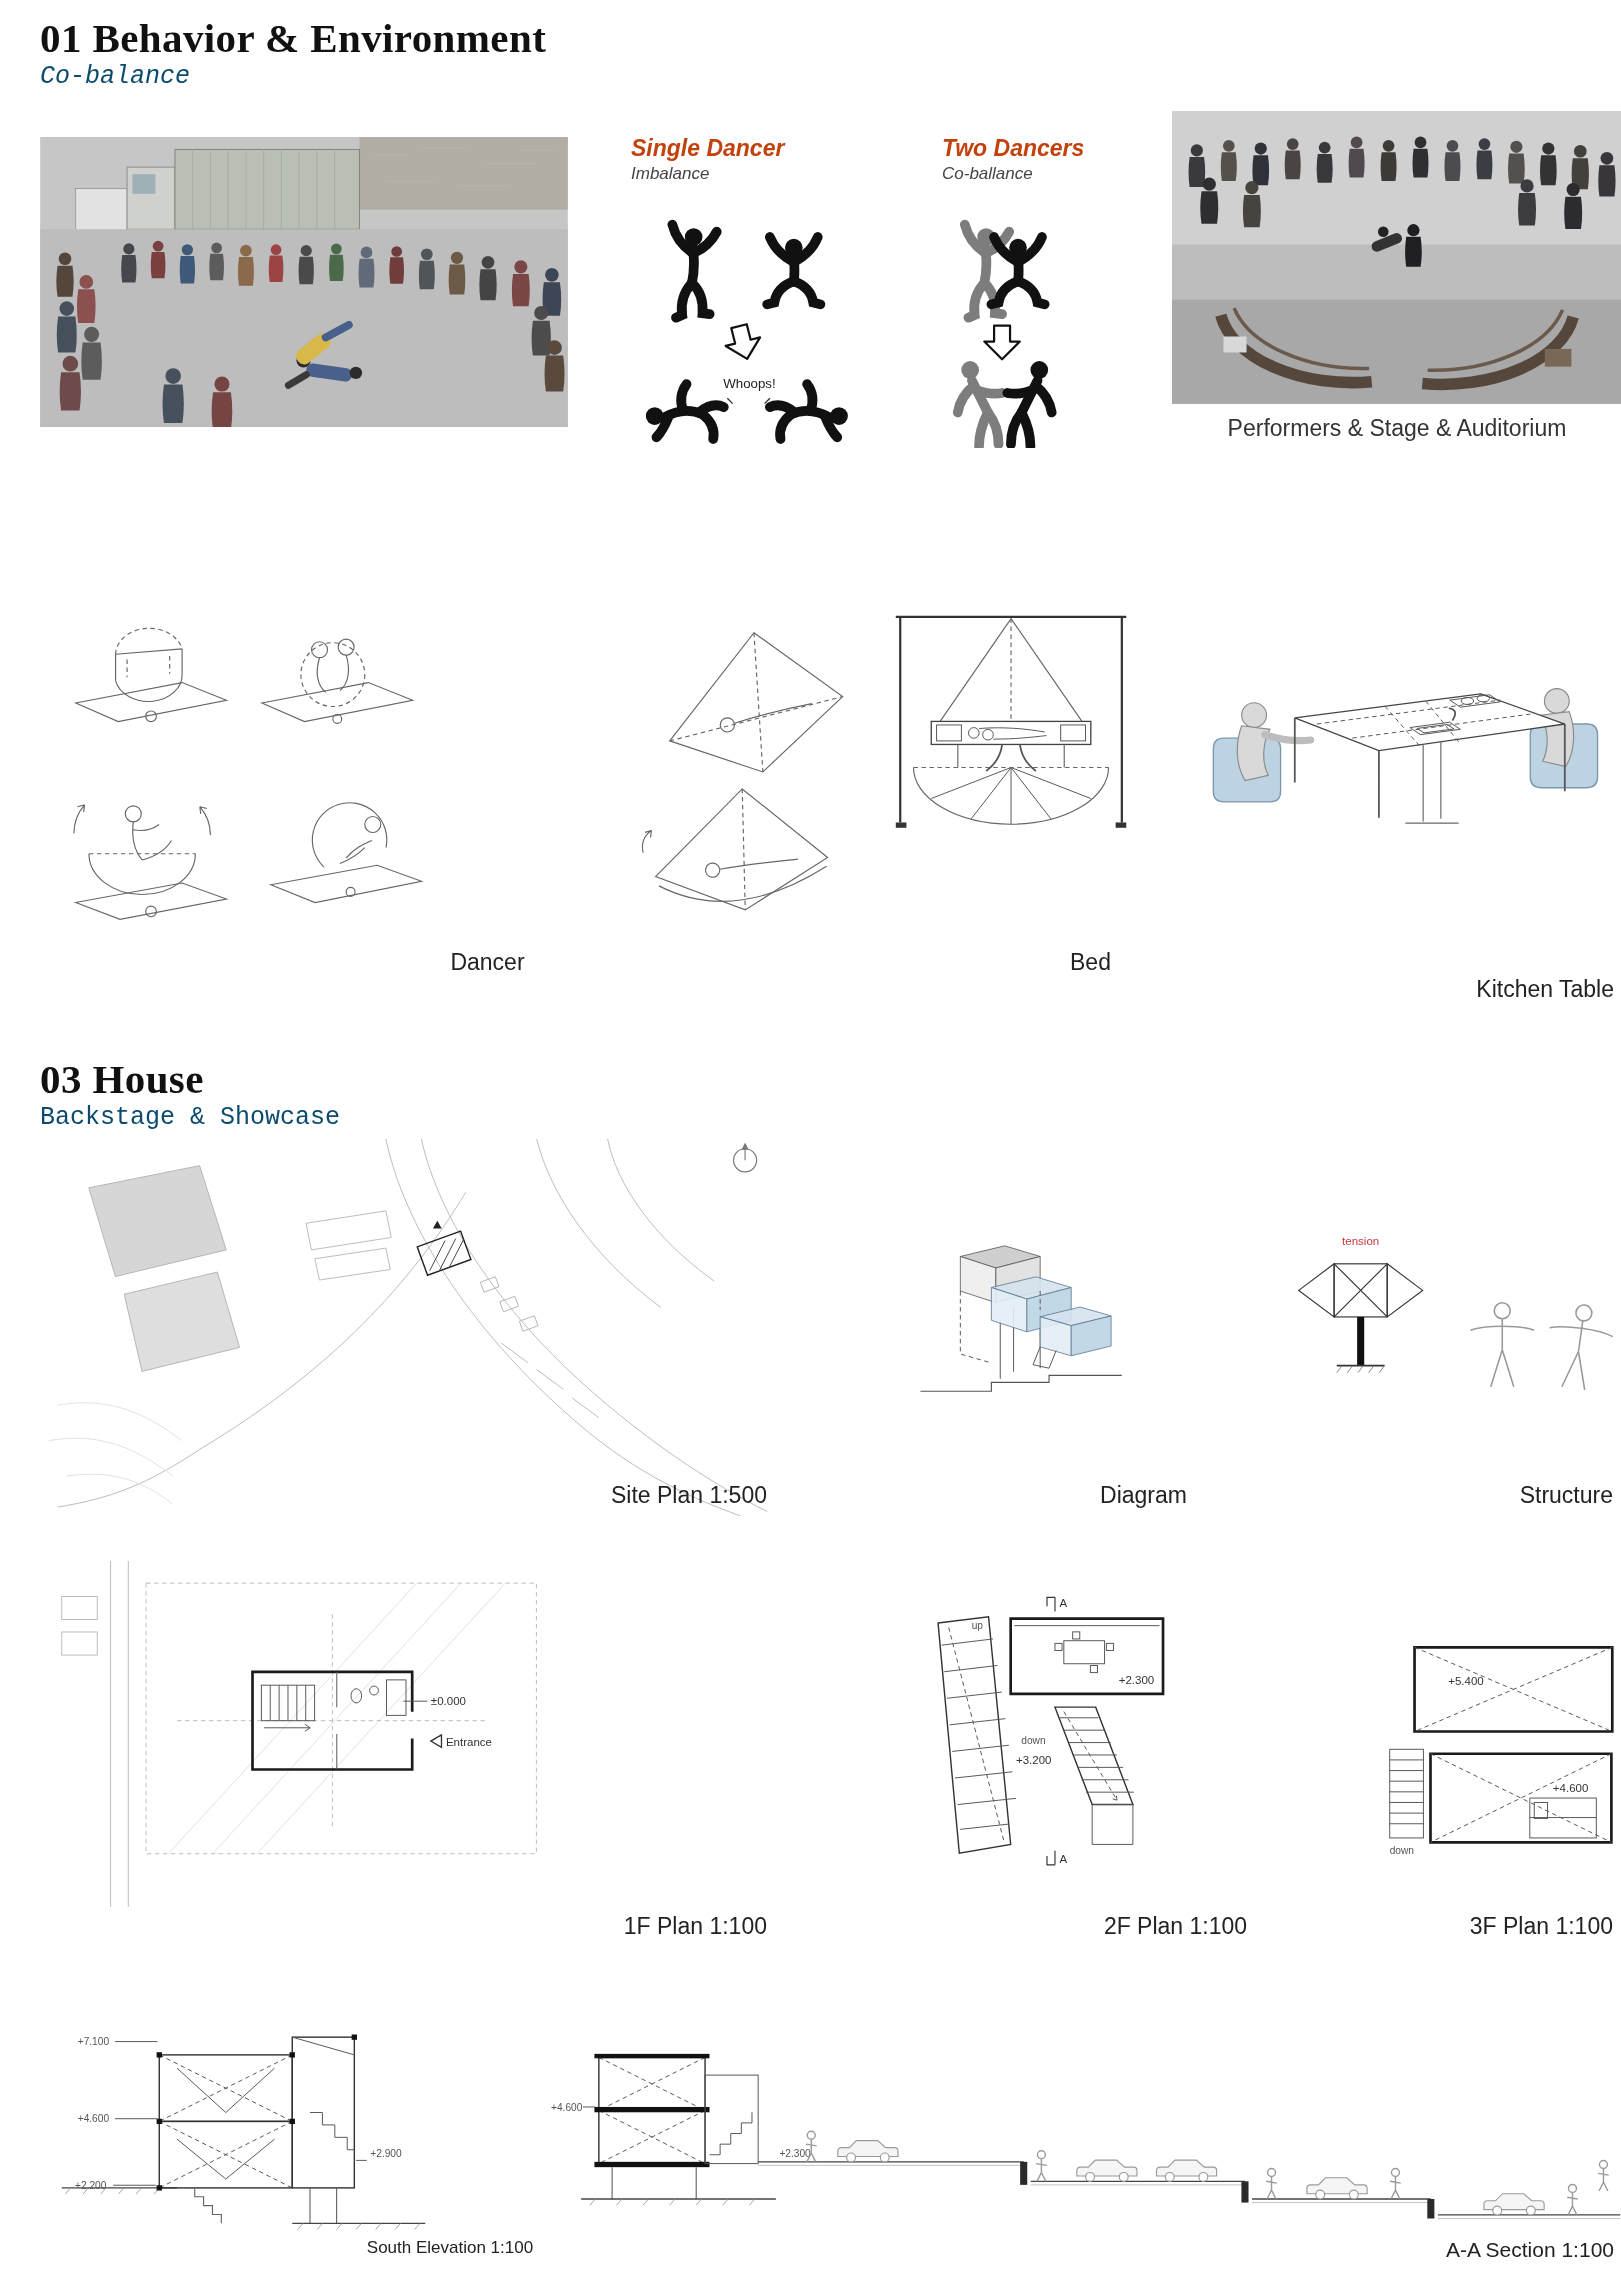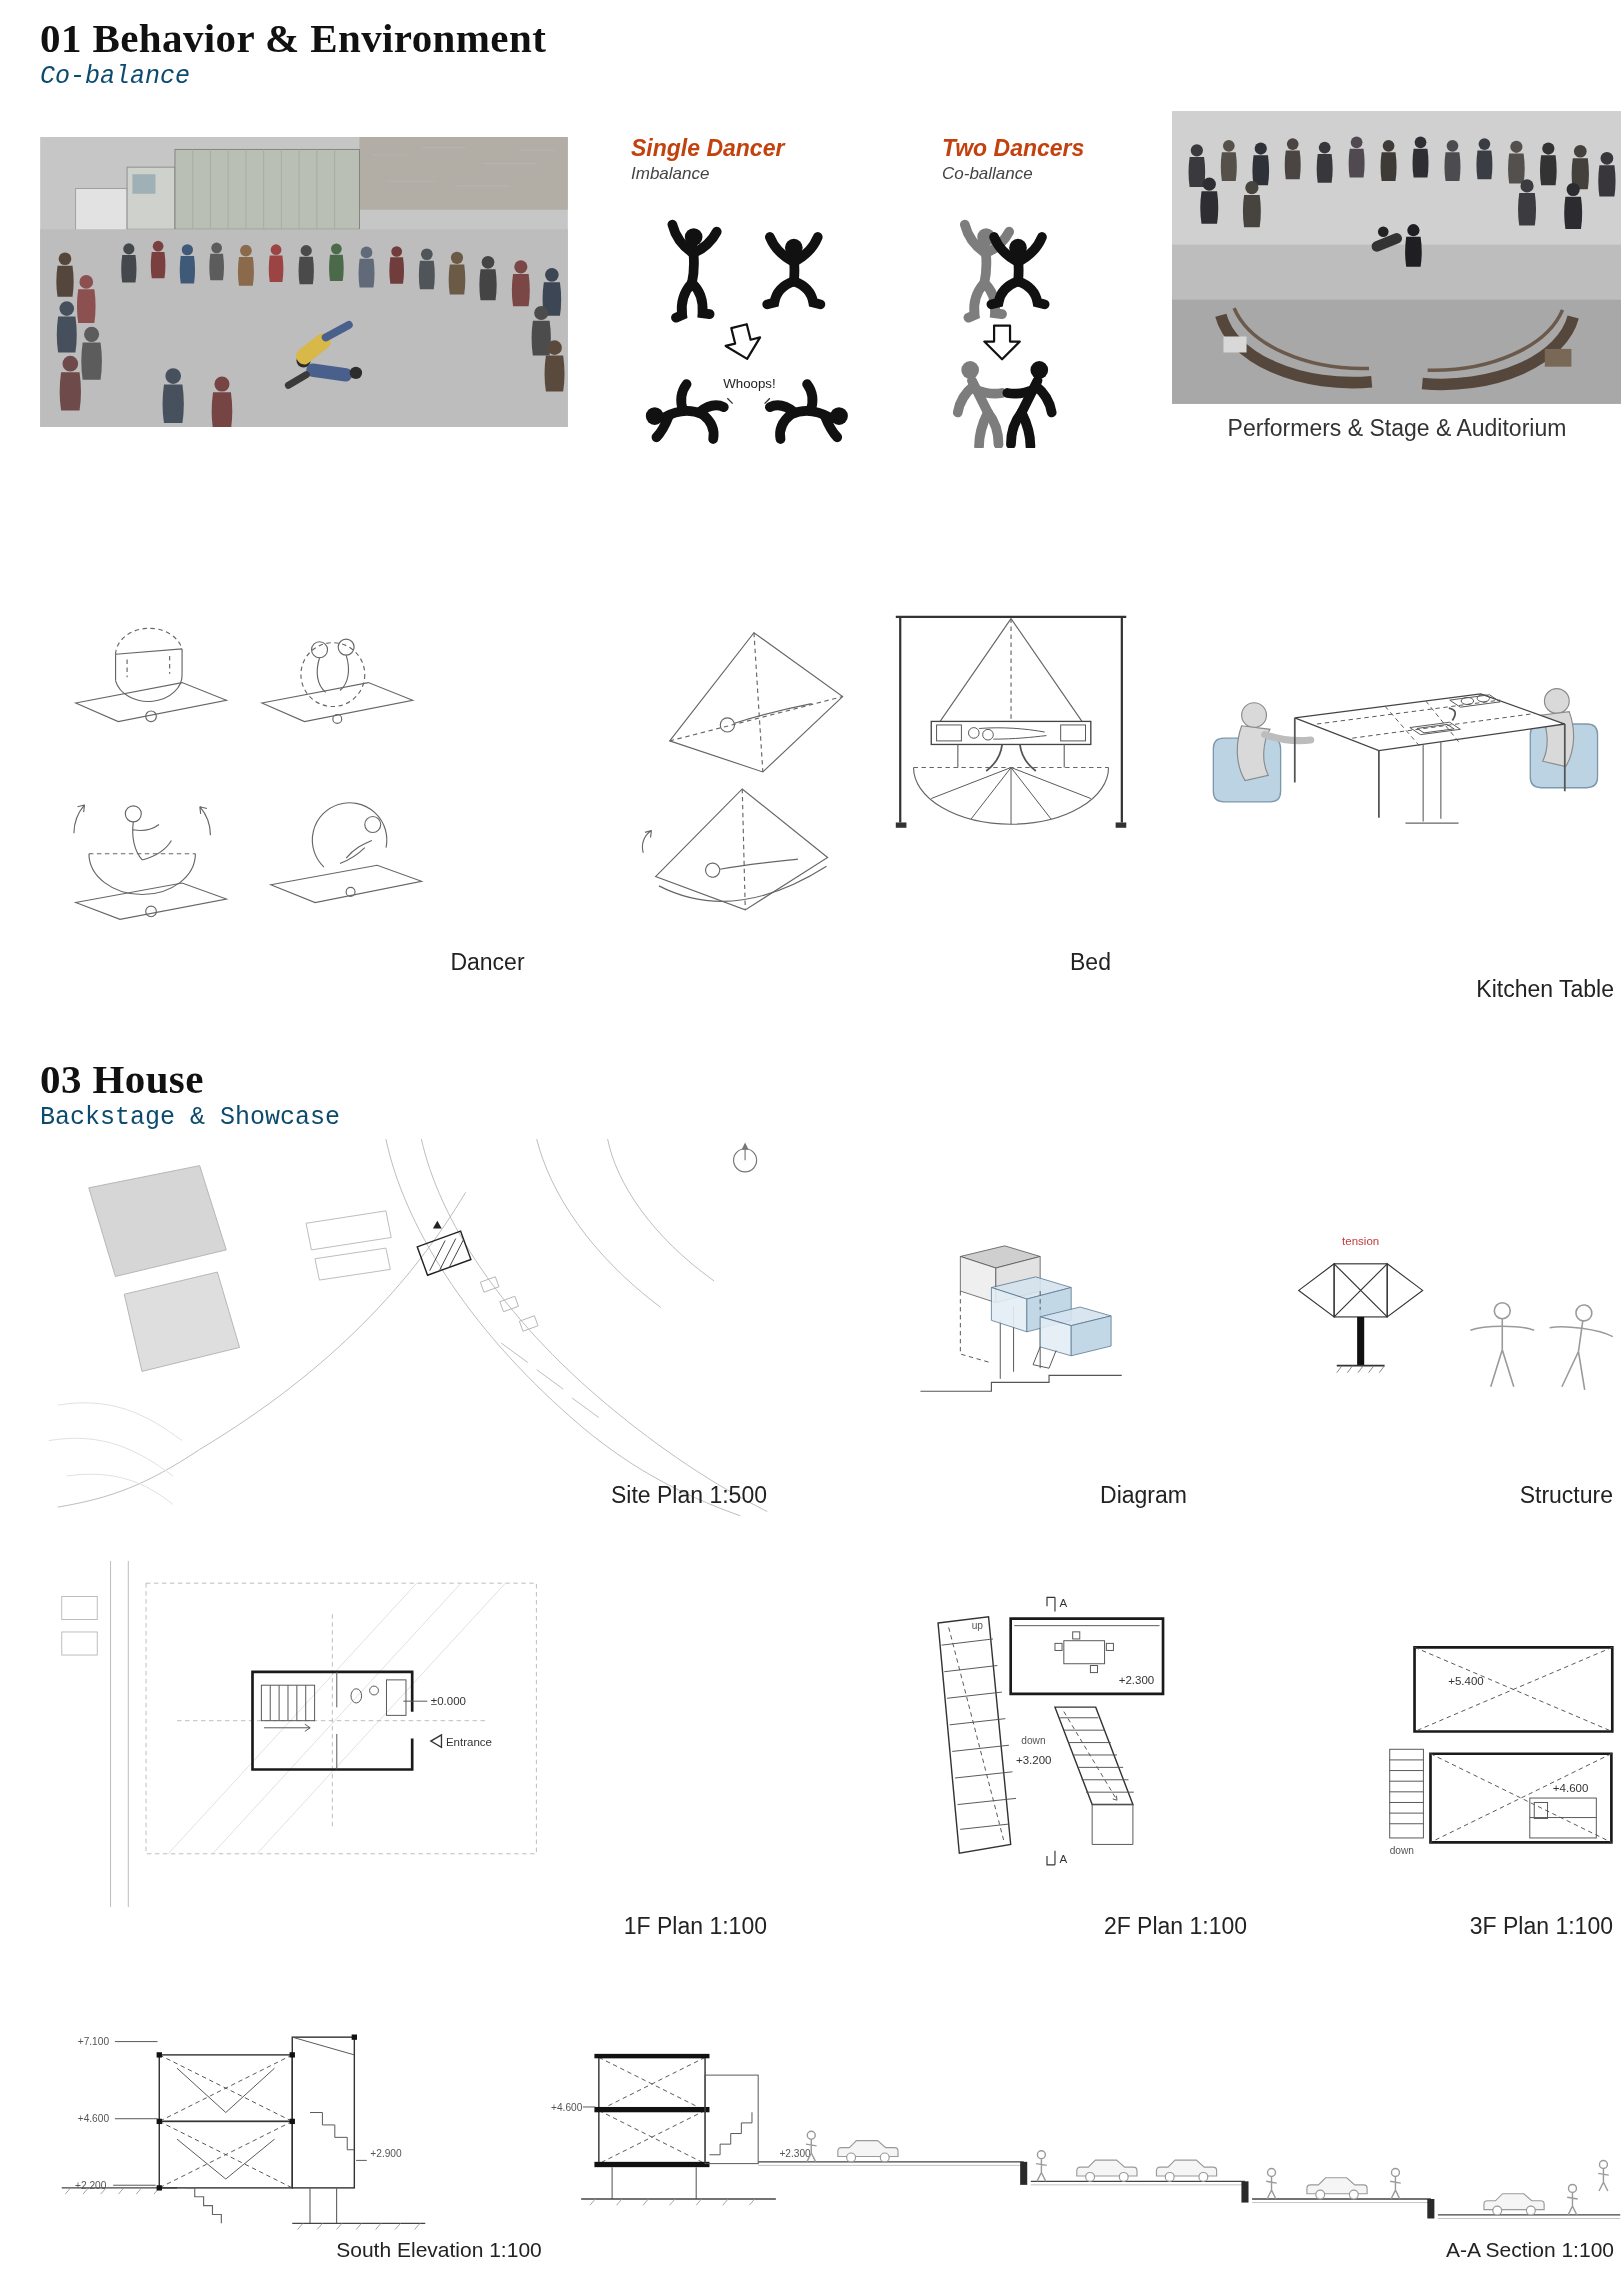--- a/index.html
+++ b/index.html
@@ -527,17 +527,17 @@
     <use href="#car" transform="translate(860,180)"></use>
     <use href="#car" transform="translate(1060,198)"></use>
     <use href="#ped" transform="translate(300,157)"></use>
     <use href="#ped" transform="translate(560,179)"></use>
     <use href="#ped" transform="translate(820,199)"></use>
     <use href="#ped" transform="translate(960,199)"></use>
     <use href="#ped" transform="translate(1160,217)"></use>
     <use href="#ped" transform="translate(1195,190)"></use>
   </svg>
 
-  <div class="abs caption t-center" style="left:306px; top:2238px; width:266px; font-size:21px;">South Elevation 1:100</div>
+  <div class="abs caption t-center" style="left:317px; top:2238px; width:266px; font-size:17px;">South Elevation 1:100</div>
   <div class="abs caption t-right" style="left:1410px; top:2238px; width:204px; font-size:21px;">A-A Section 1:100</div>
 
 </div>
 
 
 </body></html>

